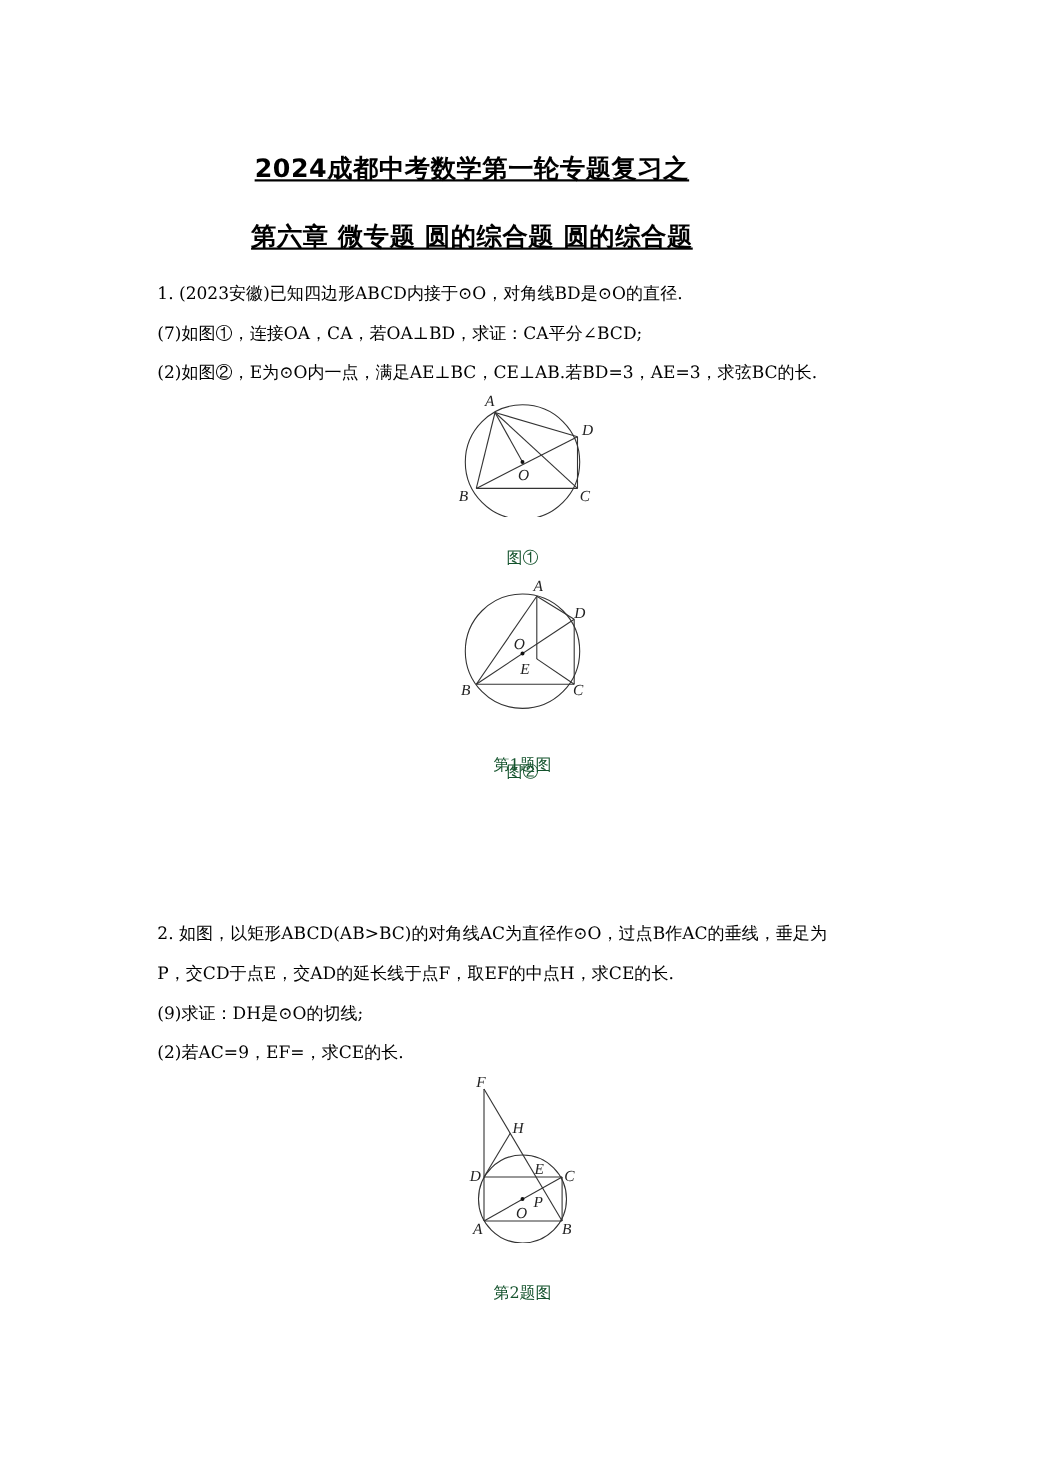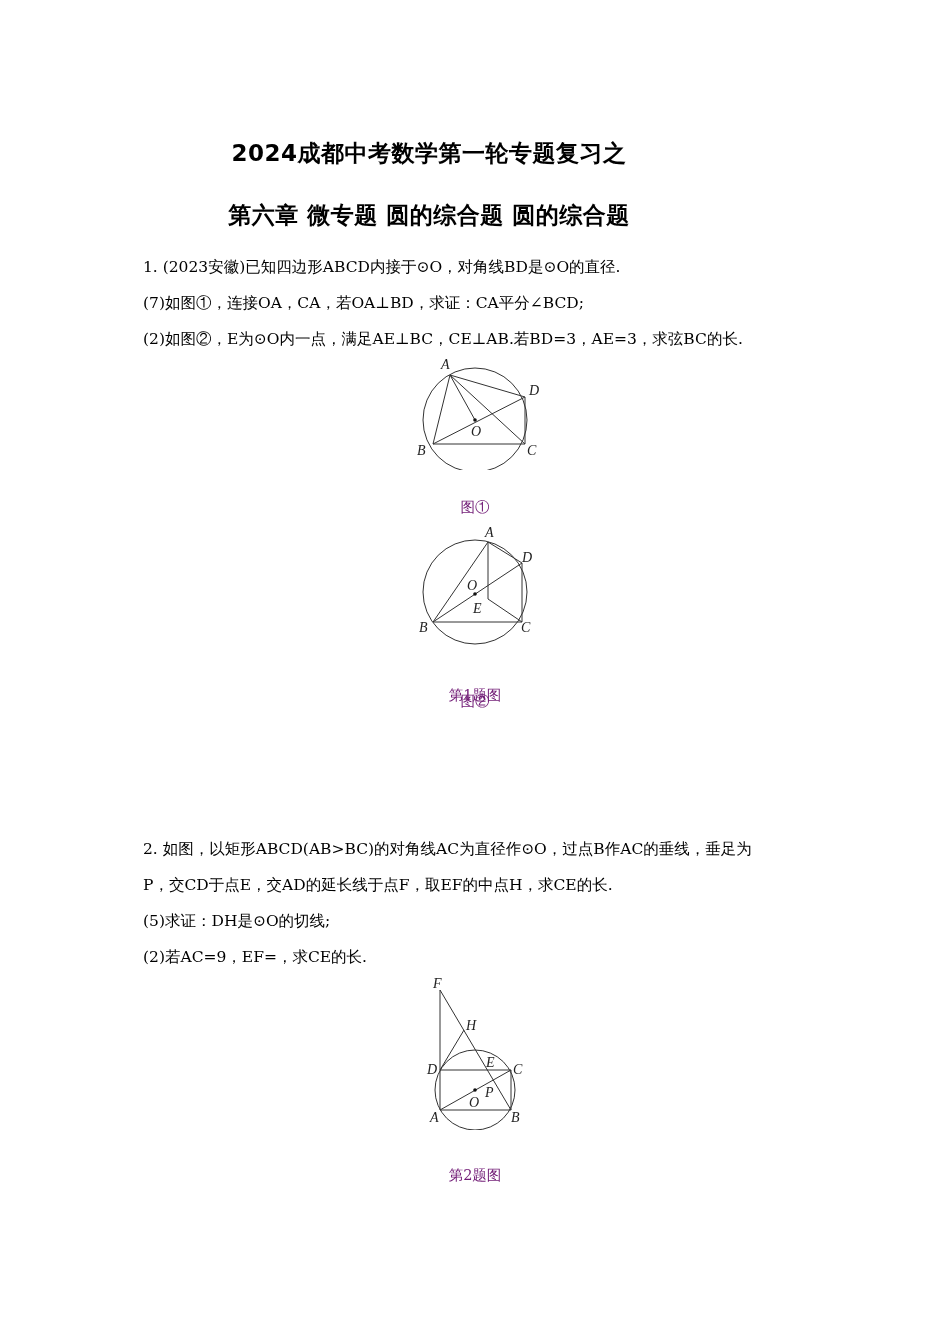--- a/index.html
+++ b/index.html
@@ -1,24 +1,24 @@
 <!DOCTYPE html>
 <html><head>
 <meta charset="utf-8">
 <style>
   html, body { margin: 0; padding: 0; background: #ffffff; }
   body { width: 950px; height: 1344px; position: relative; overflow: hidden;
          font-family: "DejaVu Serif", "Liberation Serif", serif; color: #111; }
   .title { position: absolute; left: 0; width: 858px; text-align: center;
            font-family: "DejaVu Sans", "Liberation Sans", sans-serif; font-weight: bold;
-           font-size: 23px; color: #000; letter-spacing: 0.5px; }
+           font-size: 23px; color: #000; letter-spacing: 0.5px; text-decoration: underline; }
   .t1 { top: 138px; }
   .t2 { top: 200px; }
   .line { position: absolute; left: 143px; font-size: 15.5px; white-space: nowrap; color: #000000; }
-  .cap { position: absolute; left: 0; width: 950px; text-align: center; font-size: 14.5px; color: #701a75; }
+  .cap { position: absolute; left: 0; width: 950px; text-align: center; font-size: 14.5px; color: #14532d; }
   svg.fig { position: absolute; }
   svg text { font-family: "Liberation Serif", serif; font-style: italic; font-size: 14px; fill: #222; }
   svg line, svg circle.ring { stroke: #333; stroke-width: 1; fill: none; }
   svg circle.dot { fill: #111; }
 </style>
 </head>
 <body>
 
 <div class="title t1">2024成都中考数学第一轮专题复习之</div>
 <div class="title t2">第六章  微专题  圆的综合题  圆的综合题</div>
@@ -60,21 +60,21 @@
   <text x="62" y="68">O</text>
   <text x="68" y="91">E</text>
   <text x="14" y="110">B</text>
   <text x="116" y="110">C</text>
 </svg>
 <div class="cap" style="top:692px">图②</div>
 <div class="cap" style="top:686px">第1题图</div>
 
 <div class="line" style="top:839px">2. 如图，以矩形ABCD(AB&gt;BC)的对角线AC为直径作⊙O，过点B作AC的垂线，垂足为</div>
 <div class="line" style="top:875px">P，交CD于点E，交AD的延长线于点F，取EF的中点H，求CE的长.</div>
-<div class="line" style="top:911px">(5)求证：DH是⊙O的切线;</div>
+<div class="line" style="top:911px">(9)求证：DH是⊙O的切线;</div>
 <div class="line" style="top:947px">(2)若AC=9，EF=，求CE的长.</div>
 
 <svg class="fig" style="left:415px;top:970px" width="130" height="160" viewBox="0 0 130 160">
   <circle class="ring" cx="60" cy="120" r="40"></circle>
   <line x1="25" y1="20" x2="25" y2="140"></line>
   <line x1="25" y1="140" x2="96" y2="140"></line>
   <line x1="96" y1="100" x2="96" y2="140"></line>
   <line x1="25" y1="100" x2="96" y2="100"></line>
   <line x1="25" y1="140" x2="96" y2="100"></line>
   <line x1="25" y1="20" x2="96" y2="140"></line>

